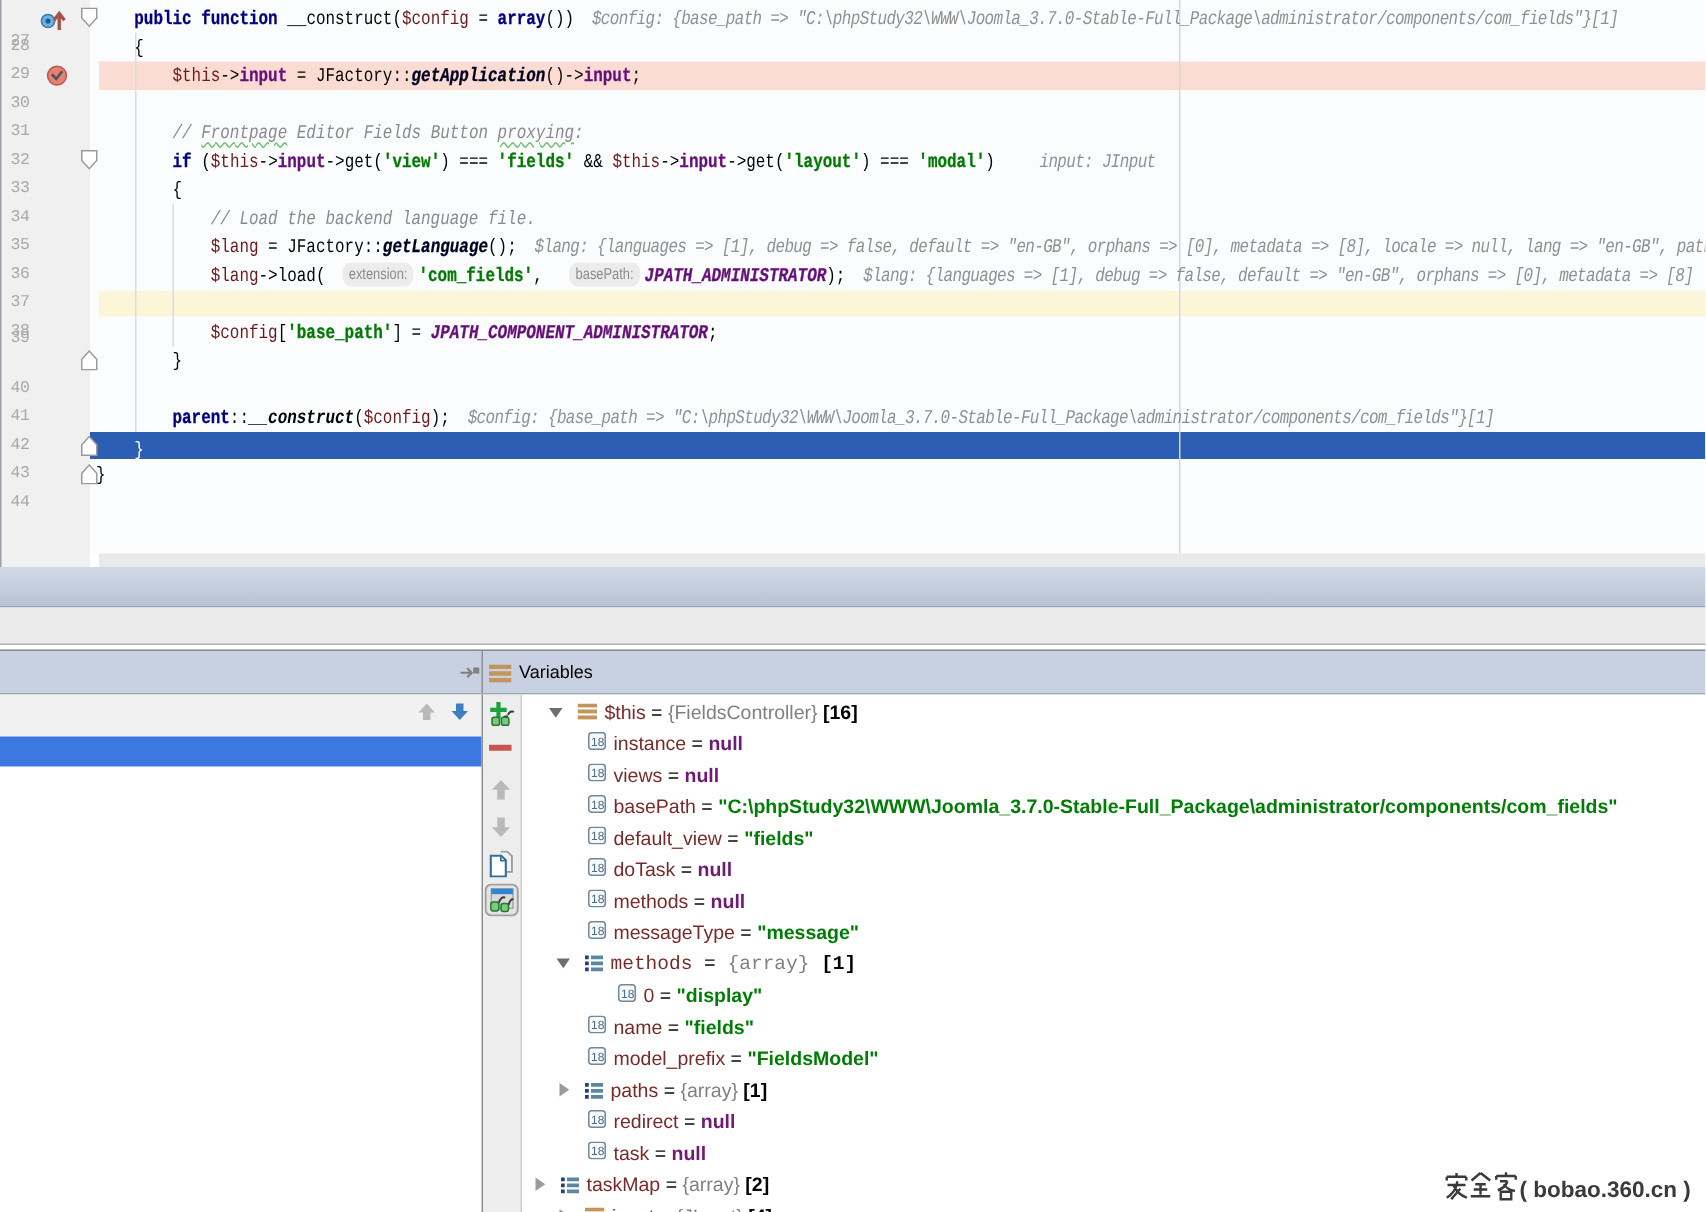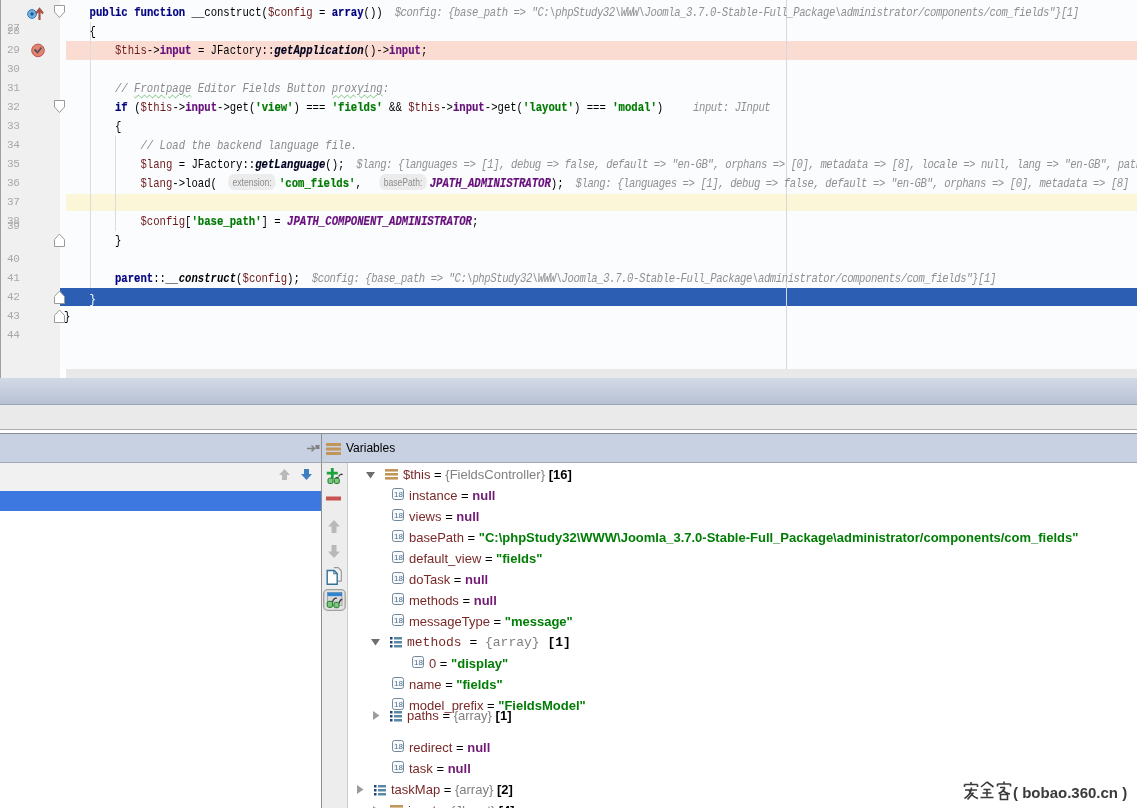--- a/index.html
+++ b/index.html
@@ -223,21 +223,21 @@
         <text x="2" y="9" font-size="8" fill="#4a6d8c" font-family="Liberation Sans">18</text>
       </svg><span style="display:inline-block;width:5px;"></span><span class="vn">0</span> = <span class="vs">"display"</span></div>
   <div class="vrow" style="top:211px;left:44px;"><svg class="pic" width="12" height="12">
         <rect x="0.5" y="0.5" width="11" height="11" rx="2" fill="#f7f9fb" stroke="#72879a"></rect>
         <text x="2" y="9" font-size="8" fill="#4a6d8c" font-family="Liberation Sans">18</text>
       </svg><span style="display:inline-block;width:5px;"></span><span class="vn">name</span> = <span class="vs">"fields"</span></div>
   <div class="vrow" style="top:232px;left:44px;"><svg class="pic" width="12" height="12">
         <rect x="0.5" y="0.5" width="11" height="11" rx="2" fill="#f7f9fb" stroke="#72879a"></rect>
         <text x="2" y="9" font-size="8" fill="#4a6d8c" font-family="Liberation Sans">18</text>
       </svg><span style="display:inline-block;width:5px;"></span><span class="vn">model_prefix</span> = <span class="vs">"FieldsModel"</span></div>
-  <div class="vrow" style="top:242px;left:23px;"><svg width="10" height="10" style="vertical-align:-1px;">
+  <div class="vrow" style="top:253px;left:23px;"><svg width="10" height="10" style="vertical-align:-1px;">
         <path d="M2 0 L8.5 4.5 L2 9 Z" fill="#9b9b9b"></path>
       </svg><span style="display:inline-block;width:9px;"></span><svg width="12" height="12" style="vertical-align:-2px;">
         <rect x="0" y="1" width="2.5" height="2.5" fill="#26427c"></rect>
         <rect x="4" y="1" width="8" height="2.5" fill="#5b87a5"></rect>
         <rect x="0" y="5" width="2.5" height="2.5" fill="#26427c"></rect>
         <rect x="4" y="5" width="8" height="2.5" fill="#5b87a5"></rect>
         <rect x="0" y="9" width="2.5" height="2.5" fill="#26427c"></rect>
         <rect x="4" y="9" width="8" height="2.5" fill="#5b87a5"></rect>
       </svg><span style="display:inline-block;width:5px;"></span><span class="vn">paths</span> = <span class="gy">{array}</span> <b>[1]</b></div>
   <div class="vrow" style="top:274px;left:44px;"><svg class="pic" width="12" height="12">

